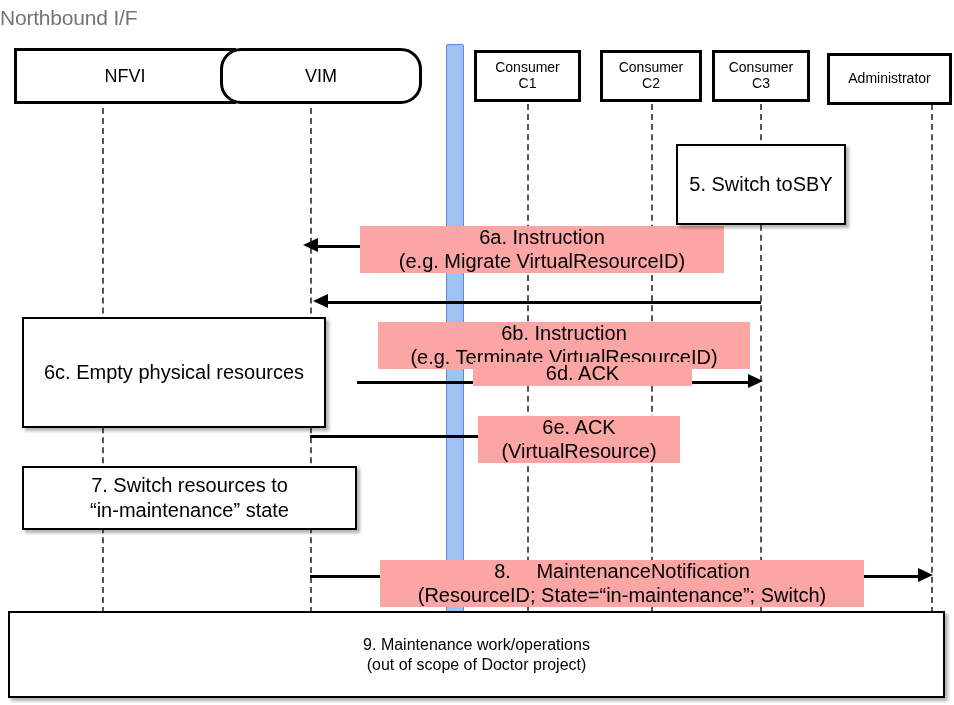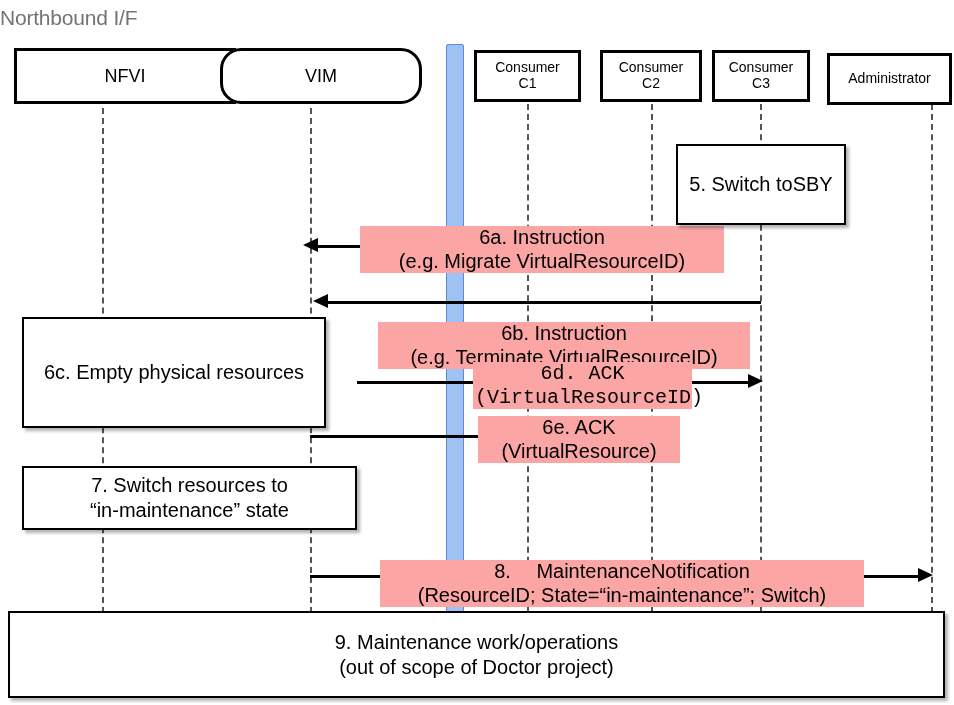--- a/index.html
+++ b/index.html
@@ -70,21 +70,21 @@
     background: #ffffff;
     display: flex;
     align-items: center;
     justify-content: center;
     text-align: center;
     line-height: 1.25;
     font-size: 20px;
     box-shadow: 3px 3px 3px rgba(0,0,0,0.30);
     z-index: 8;
   }
-  .action-box.wide { font-size: 20px; }
+  .action-box.wide { font-size: 16px; }
 
   
   .msg-line {
     position: absolute;
     height: 0;
     border-top: 3px solid #000000;
     z-index: 4;
   }
   .arrow-head {
     position: absolute;
@@ -177,23 +177,22 @@
     <span>6b. Instruction</span>
     <span class="l2">(e.g. Terminate VirtualResourceID)</span>
   </div>
 
   <div class="action-box" style="left:22px; top:317px; width:304px; height:111px;">
     <span>6c. Empty physical resources</span>
   </div>
 
   <div class="msg-line" style="left:357px; top:381px; width:392px;"></div>
   <div class="arrow-head right" style="left:748px; top:374px;"></div>
-  <div class="msg-label" style="left:473px; top:362px; width:215px;font-family:Liberation Mono, monospace;">
+  <div class="msg-label" style="left:473px; top:362px; width:215px;">
     <span>6d. ACK</span>
-    <span class="l2">(VirtualResourceID)</span>
   </div>
 
   <div class="msg-line" style="left:310px; top:435px; width:330px;"></div>
   <div class="arrow-head right" style="left:639px; top:428px;"></div>
   <div class="msg-label" style="left:478px; top:416px; width:198px;">
     <span>6e. ACK</span>
     <span class="l2">(VirtualResource)</span>
   </div>
 
   <div class="action-box" style="left:22px; top:466px; width:335px; height:64px; flex-direction:column;">

